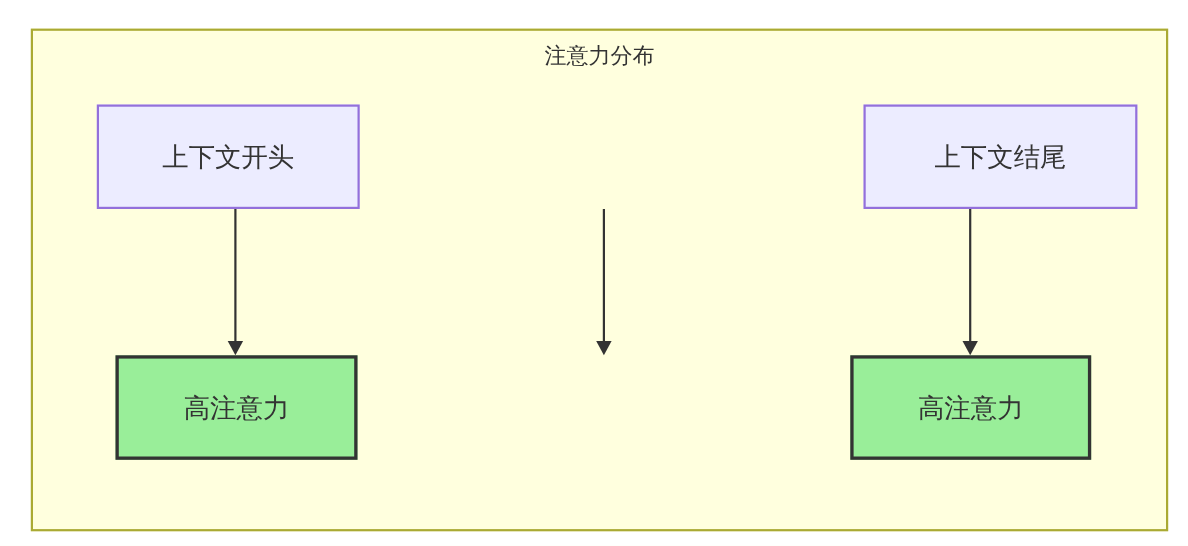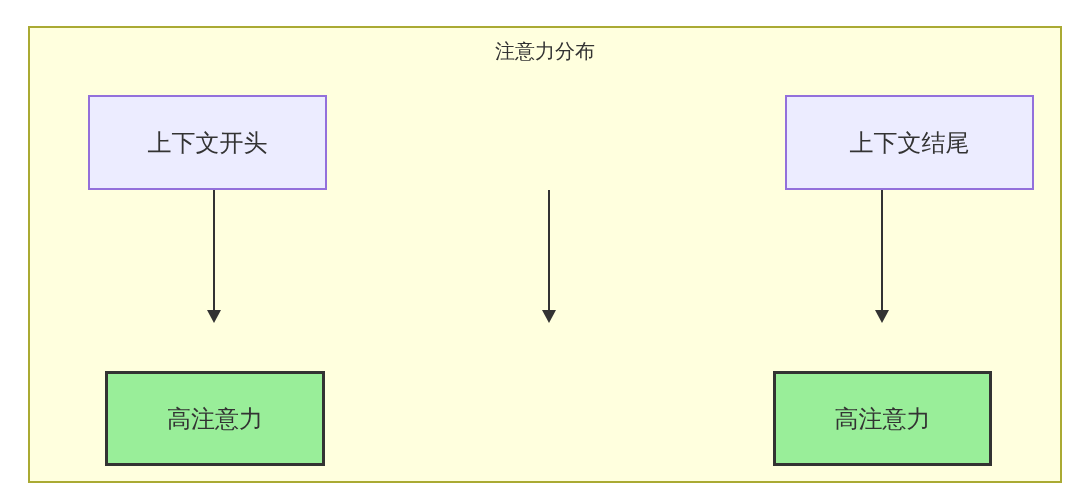--- a/index.html
+++ b/index.html
@@ -41,21 +41,20 @@
     color: var(--text, #333333);
     text-align: center;
     white-space: nowrap;
   }
   .node.ctx {
     background: var(--node-fill, #ECECFF);
     border: 2px solid var(--node-border, #9370DB);
   }
   .node.result {
     border: 3px solid var(--result-border, #333333);
-    margin-top: 48px;
   }
   .node.result.high { background: var(--high-fill, #99ee99); }
   .node.result.low  { background: var(--low-fill, #ff9999); }
   .arrow {
     position: absolute;
     width: 14px;
   }
   .arrow .arrow-line {
     position: absolute;
     left: 6px;

